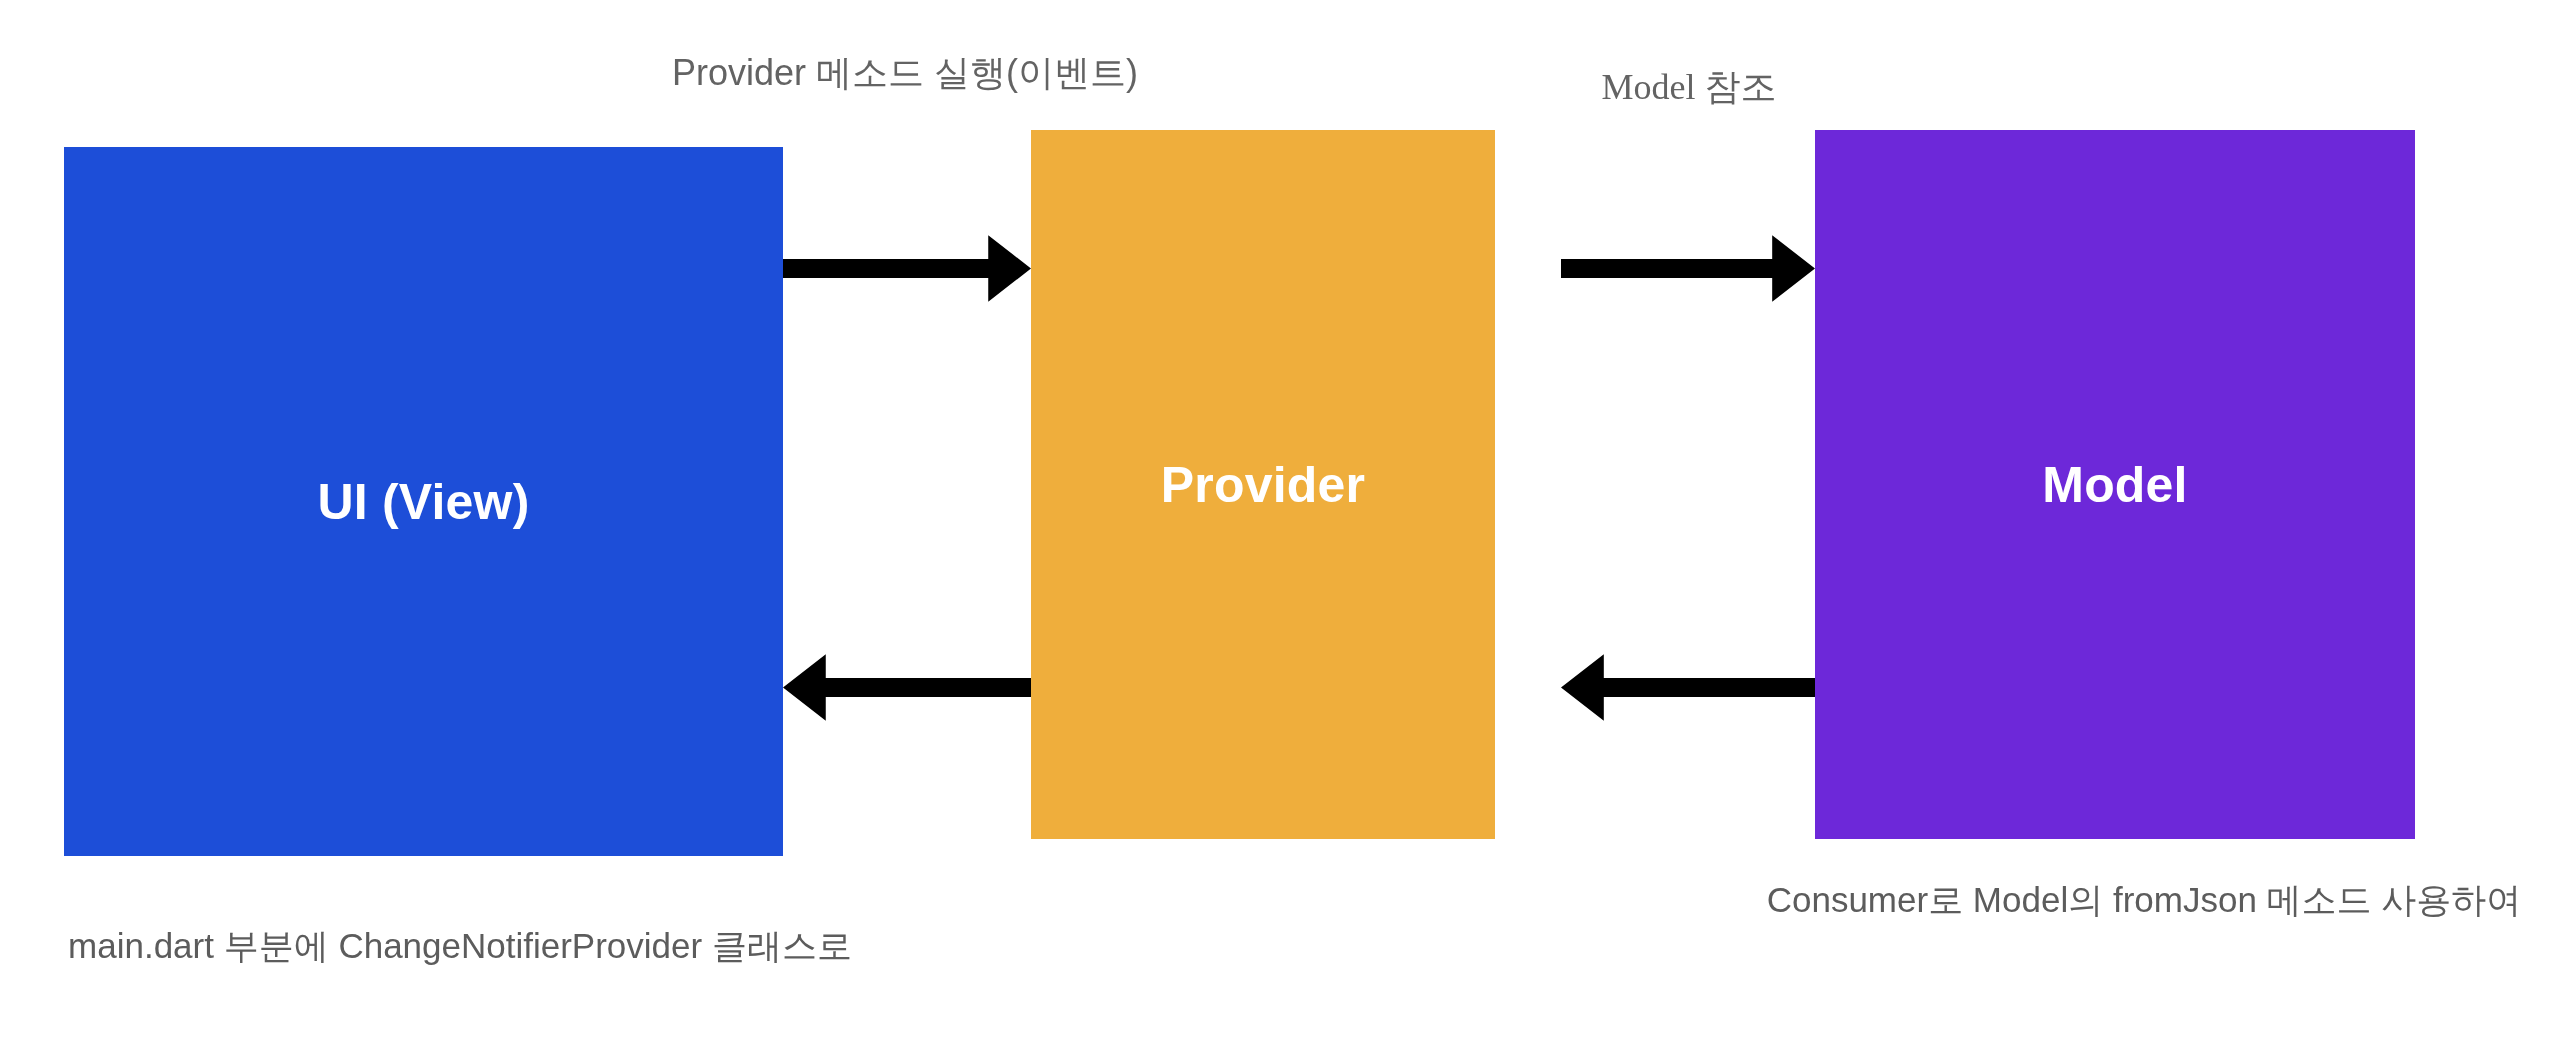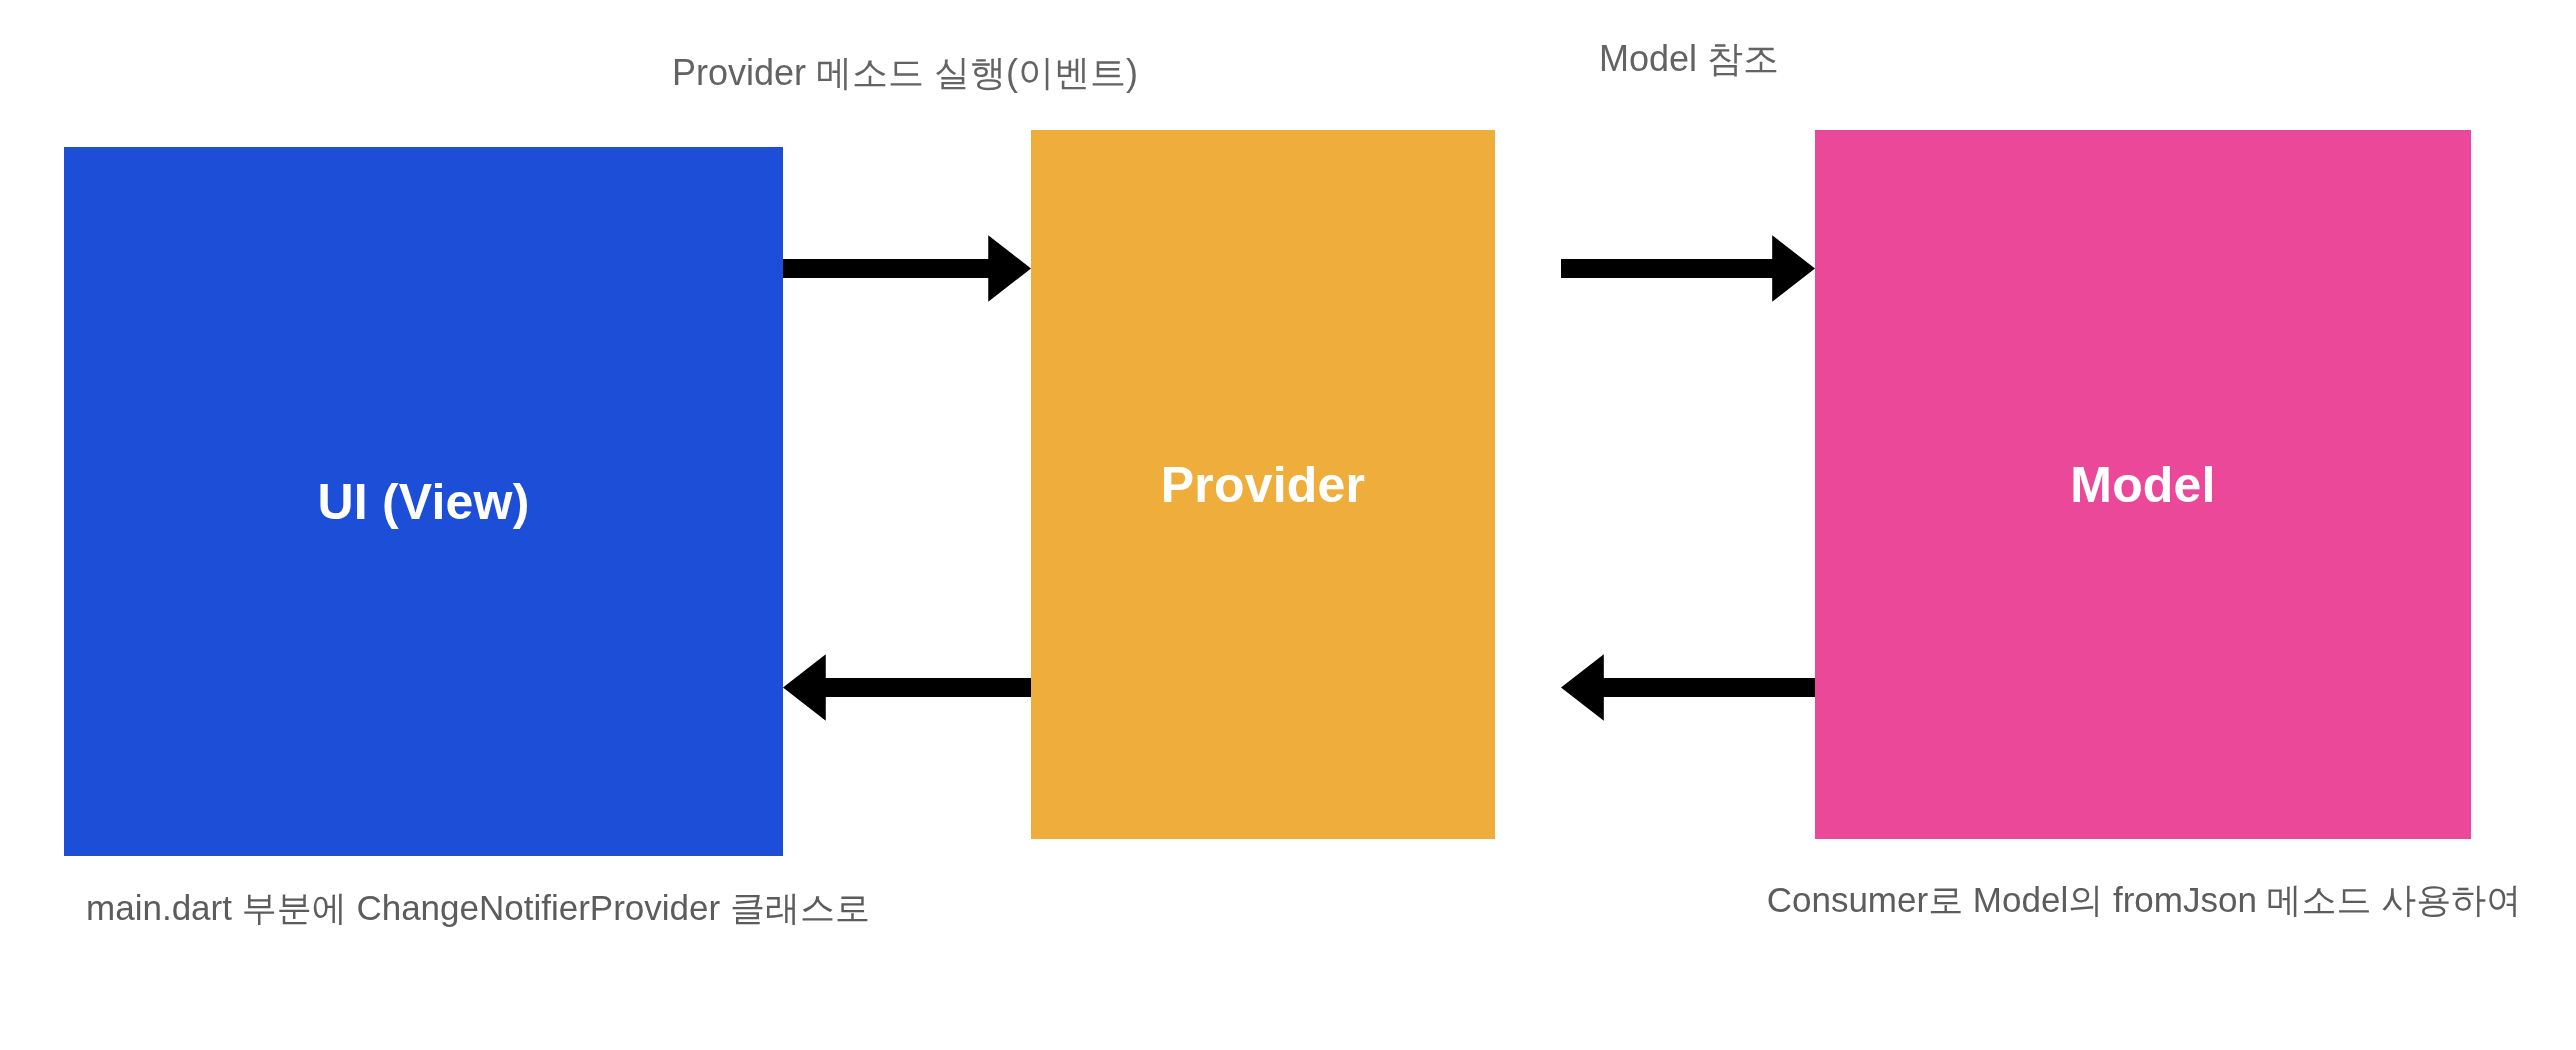--- a/index.html
+++ b/index.html
@@ -31,47 +31,47 @@
     color: #ffffff;
     font-size: 50px;
     font-weight: 700;
     letter-spacing: 0.2px;
     line-height: 1;
     white-space: nowrap;
   }
 
   #box-ui     { left: 64px;   top: 130px; width: 719px; height: 709px; background: #1d4ed8; margin-top: 17px; }
   #box-prov   { left: 1031px; top: 130px; width: 464px; height: 709px; background: #EFAE3C; }
-  #box-model  { left: 1815px; top: 130px; width: 656px; height: 709px; background: #ec4899; }
+  #box-model  { left: 1815px; top: 130px; width: 600px; height: 709px; background: #6d28d9; }
 
   
   .edge-label {
     position: absolute;
     color: #636363;
     font-size: 36px;
     font-weight: 400;
     line-height: 1;
     text-align: right;
     white-space: nowrap;
     transform: translateX(-50%);
   }
   #edge-label-ui-provider    { left: 905px;  top: 55px; }
-  #edge-label-provider-model { left: 1689px; top: 41px; }
+  #edge-label-provider-model { left: 1689px; top: 69px; font-family: Liberation Serif, serif; }
 
   
   .caption {
     position: absolute;
     color: #5C5C5C;
     font-size: 35px;
     line-height: 51px;
     text-align: center;
     transform: translateX(-50%);
     white-space: nowrap;
   }
-  #caption-ui     { left: 460px;  top: 882px; margin-left: 18px; }
+  #caption-ui     { left: 460px;  top: 920px; }
   #caption-prov   { left: 1297px; top: 874px; }
   #caption-model  { left: 2144px; top: 874px; }
 
   
   .arrow-svg {
     position: absolute;
     overflow: visible;
   }
   #arrow-ui-to-provider      { left: 783px;  top: 235px; }
   #arrow-provider-to-ui      { left: 783px;  top: 654px; }

